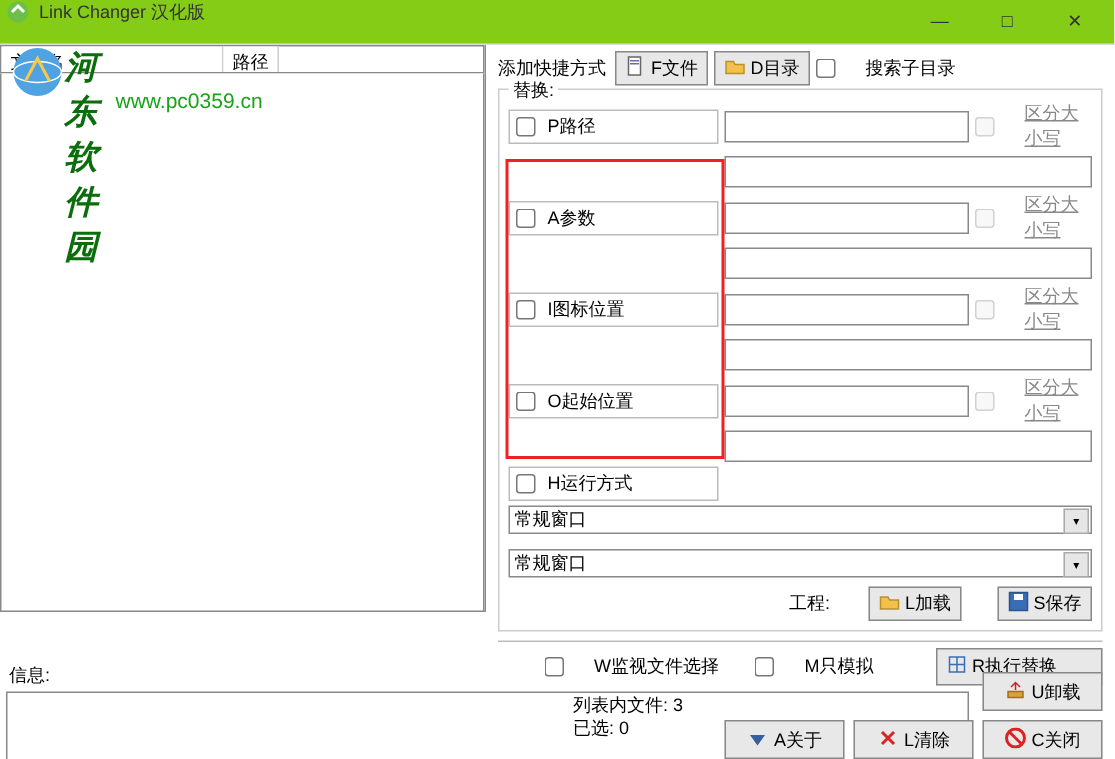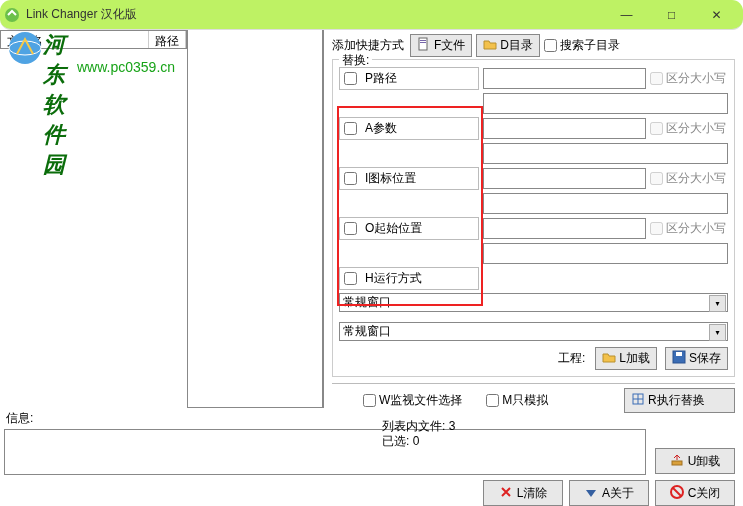--- a/index.html
+++ b/index.html
@@ -1,74 +1,74 @@
 <!DOCTYPE html>
 <html><head>
 <meta charset="utf-8">
 <style>
 * { box-sizing: border-box; margin: 0; padding: 0; font-family: "Microsoft YaHei", "SimSun", sans-serif; font-size: 12px; }
 body { background: #fff; width: 743px; height: 506px; overflow: hidden; position: relative; }
 
-.titlebar { height: 30px; background: #bef264; border-bottom: 1px solid #ddd; display: flex; align-items: center; padding: 0 4px; border-radius: 11px; }
+.titlebar { height: 30px; background: #84cc16; border-bottom: 1px solid #ddd; display: flex; align-items: flex-start; padding: 0 4px; }
 .titlebar .app-icon { width: 16px; height: 16px; margin-right: 6px; }
 .titlebar .title { flex: 1; color: #333; }
 .titlebar .win-controls { display: flex; }
 .titlebar .win-btn { width: 45px; height: 28px; display: flex; align-items: center; justify-content: center; color: #333; cursor: pointer; }
 
 .watermark { position: absolute; top: 28px; left: 5px; z-index: 5; pointer-events: none; }
 .watermark .wm-icon { position: absolute; top: 2px; left: 2px; }
 .watermark .wm-title { position: absolute; top: 2px; left: 38px; font-size: 22px; font-weight: bold; color: #0b6d0b; font-style: italic; letter-spacing: 1px; font-family: "KaiTi","STKaiti",serif; }
 .watermark .wm-url { position: absolute; top: 31px; left: 72px; font-size: 14px; color: #18a318; font-family: Arial,sans-serif; }
 
 .main { display: flex; height: 378px; }
-.left-pane { width: 400px; border-right: 1px solid #888; display: flex; flex-direction: row; }
+.left-pane { width: 400px; border-right: 1px solid #888; display: flex; flex-direction: column; }
 .list-header { height: 19px; background: #fff; border: 1px solid #888; display: flex; }
 .list-header .col { padding: 2px 6px; border-right: 1px solid #ccc; background: #fff; }
 .list-header .col:first-child { width: 148px; }
 .list-body { flex: 1; background: #fff; border: 1px solid #888; border-top: none; }
 
 .right-pane { flex: 1; padding: 4px 8px 2px 8px; position: relative; }
 .add-row { display: flex; align-items: center; gap: 4px; margin-bottom: 2px; }
 .add-row .lbl { margin-right: 2px; }
 .btn { height: 23px; border: 1px solid #888; background: #e8e8e8; padding: 0 6px; display: inline-flex; align-items: center; gap: 3px; cursor: pointer; }
-.check { display: inline-flex; align-items: center; gap: 3px; cursor: pointer; }
+.check { display: inline-flex; align-items: center; gap: 20px; cursor: pointer; }
 .check input { width: 13px; height: 13px; }
 .check.disabled { color: #888; }
 
 .replace-group { border: 1px solid #ccc; padding: 4px 6px 6px 6px; margin-top: 1px; position: relative; }
 .replace-group > .legend { position: absolute; top: -8px; left: 6px; background: #f0f0f0; background: #efefef; padding: 0 3px; }
 .replace-group > .legend { background: #fff; }
 
 .field-row { display: flex; align-items: center; margin-top: 3px; gap: 4px; position: relative; }
 .field-label { width: 140px; border: 1px solid #bbb; padding: 2px 4px; display: flex; align-items: center; gap: 8px; background: #fff; }
 .field-input { flex: 1; height: 21px; border: 1px solid #888; background: #fff; padding: 0 3px; }
-.case-check { width: 78px; }
+.case-check { width: 78px; text-decoration: underline; }
 
 .red-box { position: absolute; border: 2px solid #ee2222; z-index: 3; pointer-events: none; }
 
 .combo-row { display: flex; gap: 10px; margin-top: 3px; flex-direction: column; }
 .combo { flex: 1; height: 21px; border: 1px solid #888; background: #fff; display: flex; align-items: center; padding: 0 3px; position: relative; }
 .combo .arrow { position: absolute; right: 1px; top: 1px; width: 17px; height: 17px; background: #e6e6e6; border: 1px solid #aaa; display: flex; align-items: center; justify-content: center; font-size: 8px; }
 
-.proj-row { display: flex; align-items: center; justify-content: flex-end; gap: 8px; margin-top: 6px; }
+.proj-row { display: flex; align-items: center; justify-content: flex-end; gap: 24px; margin-top: 6px; }
 .proj-row .plabel { margin-right: 2px; }
 
 .sep { border-top: 1px solid #bbb; margin: 6px 0 4px 0; }
 
 .watch-row { display: flex; align-items: center; gap: 24px; margin-top: 4px; padding-left: 31px; }
 .exec-btn { margin-left: auto; width: 111px; height: 25px; }
 
 .stats-row { display: flex; margin-top: 6px; }
 .stats-left { flex: 1; padding-left: 50px; line-height: 15px; }
 .list-type { border: 1px solid #ccc; padding: 4px 6px 2px 6px; position: relative; width: 166px; }
 .list-type .legend { position: absolute; top: -8px; left: 6px; background: #fff; padding: 0 3px; }
 .radios { display: flex; gap: 4px; align-items: center; white-space: nowrap; }
 .radios label { display: flex; align-items: center; gap: 2px; }
 
-.info-section { padding: 0 4px; }
+.info-section { padding: 0 4px; margin-top: 32px; }
 .info-label { padding: 2px 2px; }
 .info-box { border: 1px solid #888; background: #fff; height: 46px; width: 642px; }
 
 .bottom-btns { position: absolute; right: 8px; bottom: 0; display: flex; flex-direction: column; align-items: flex-end; gap: 6px; }
 .btn-row { display: flex; gap: 6px; }
 .btn2 { width: 80px; height: 26px; border: 1px solid #888; background: #e8e8e8; display: inline-flex; align-items: center; justify-content: center; gap: 4px; cursor: pointer; }
 
 .ic { display: inline-block; vertical-align: middle; }
 </style>
 </head>
@@ -277,29 +277,29 @@
   <span class="btn2">
     <span class="ic"><svg width="14" height="14">
           <rect x="2" y="8" width="10" height="4" fill="#d9a03b" stroke="#a07022"></rect>
           <path d="M7 2v5M4 5l3-3 3 3" stroke="#c22" fill="none"></path>
         </svg></span>
     <span>U卸载</span>
   </span>
   <div class="btn-row">
     <span class="btn2">
       <span class="ic"><svg width="14" height="14">
+            <path d="M7 12L2 5h10z" fill="#345fa0"></path>
+          </svg></span>
+      <span>A关于</span>
+    </span>
+    <span class="btn2">
+      <span class="ic"><svg width="14" height="14">
             <path d="M3 3l8 8M11 3l-8 8" stroke="#d22" stroke-width="2"></path>
           </svg></span>
       <span>L清除</span>
-    </span>
-    <span class="btn2">
-      <span class="ic"><svg width="14" height="14">
-            <path d="M7 12L2 5h10z" fill="#345fa0"></path>
-          </svg></span>
-      <span>A关于</span>
     </span>
     <span class="btn2">
       <span class="ic"><svg width="14" height="14">
             <circle cx="7" cy="7" r="6" fill="none" stroke="#d22" stroke-width="2"></circle>
             <path d="M3 3l8 8" stroke="#d22" stroke-width="2"></path>
           </svg></span>
       <span>C关闭</span>
     </span>
   </div>
 </div>

